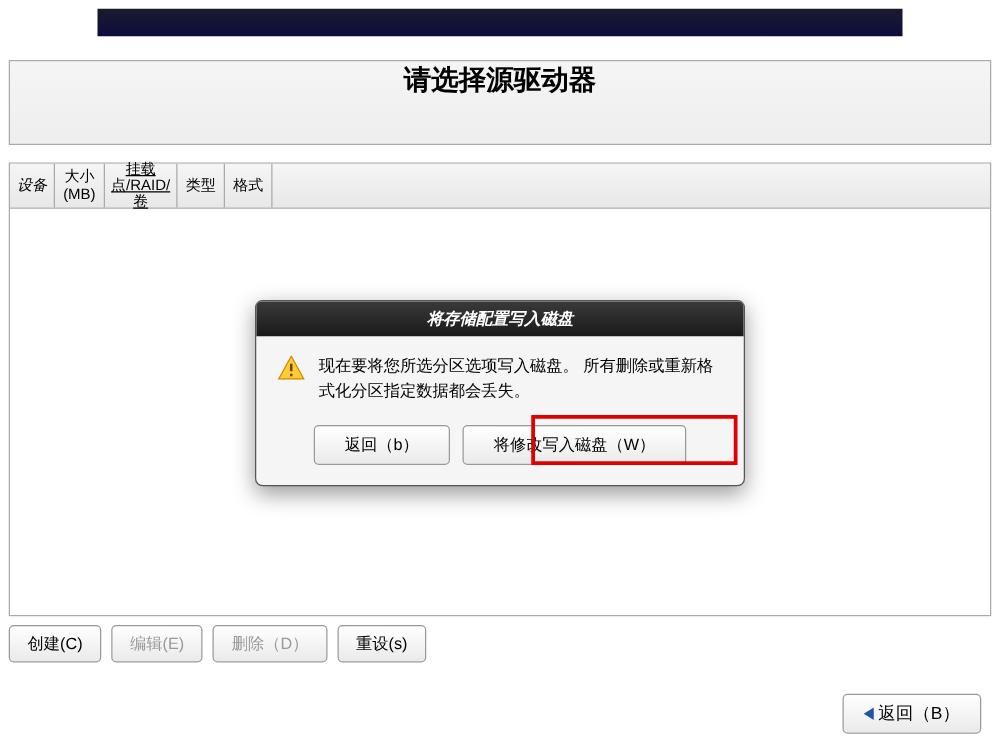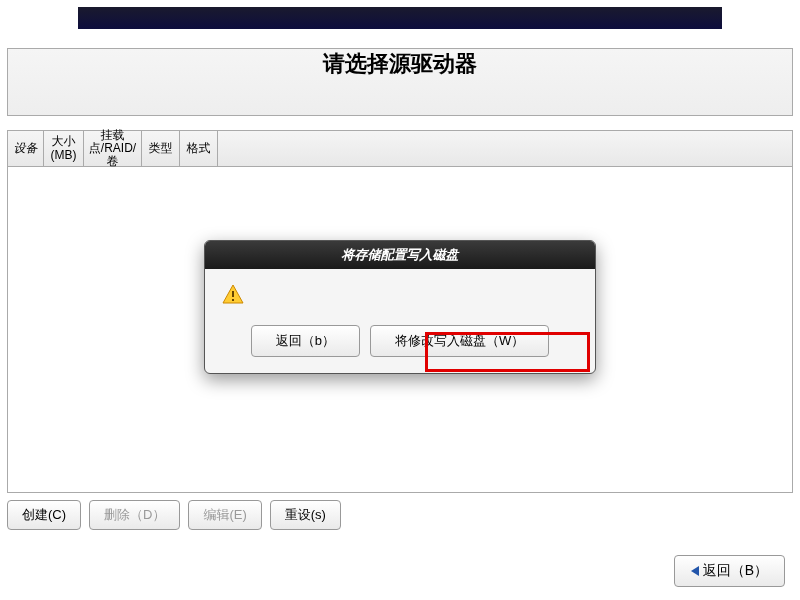--- a/index.html
+++ b/index.html
@@ -8,21 +8,21 @@
     .top-bar { position: absolute; top: 7px; left: 78px; width: 644px; height: 22px; background: linear-gradient(to bottom, #1a1a2e, #0d0d3d); }
     
     .header-box { position: absolute; top: 48px; left: 7px; width: 786px; height: 68px; border: 1px solid #aaa; display: flex; align-items: flex-start; justify-content: center; background: linear-gradient(to bottom, #f5f5f5, #eeeeee); }
     .header-box h1 { font-size: 22px; font-weight: bold; }
     
     .table-area { position: absolute; top: 130px; left: 7px; width: 786px; height: 363px; border: 1px solid #aaa; background: #fff; }
     .table-header { display: flex; background: linear-gradient(to bottom, #f5f5f5, #e8e8e8); border-bottom: 1px solid #aaa; height: 36px; }
     .th { border-right: 1px solid #aaa; display: flex; align-items: center; justify-content: center; font-size: 12px; text-align: center; padding: 2px 4px; line-height: 1.1; }
     .th0 { width: 36px; font-style: italic; }
     .th1 { width: 40px; }
-    .th2 { width: 58px; }
+    .th2 { width: 58px; text-decoration: underline; }
     .th3 { width: 38px; }
     .th4 { width: 38px; }
     
     .modal { position: absolute; top: 240px; left: 204px; width: 392px; border: 1px solid #555; border-radius: 6px; overflow: hidden; box-shadow: 0 6px 18px rgba(0,0,0,0.4); background: #f5f5f5; }
     .modal-title { background: linear-gradient(to bottom, #3a3a3a, #1a1a1a); color: #fff; text-align: center; padding: 5px; font-size: 13px; font-weight: bold; font-style: italic; }
     .modal-body { padding: 14px 16px 8px 16px; display: flex; gap: 10px; }
     .warn-icon { width: 24px; height: 24px; flex-shrink: 0; }
     .warn-icon svg { width: 100%; height: 100%; }
     .modal-text { font-size: 13px; line-height: 1.5; }
     .modal-buttons { display: flex; justify-content: center; gap: 10px; padding: 10px 16px 16px; }
@@ -61,33 +61,34 @@
 <div class="modal">
   <div class="modal-title">将存储配置写入磁盘</div>
   <div class="modal-body">
     <div class="warn-icon">
       <svg viewBox="0 0 24 24">
           <path d="M12 2 L22 20 L2 20 Z" fill="#ffcc33" stroke="#cc8800" stroke-width="1"></path>
           <rect x="11" y="8" width="2" height="6" fill="#664400"></rect>
           <rect x="11" y="16" width="2" height="2" fill="#664400"></rect>
         </svg>
     </div>
+    <div class="modal-text">现在要将您所选分区选项写入磁盘。 所有删除或重新格式化分区指定数据都会丢失。</div>
   </div>
   <div class="modal-buttons">
     <button class="modal-btn">返回（b）</button>
     <button class="modal-btn">将修改写入磁盘（W）</button>
   </div>
 </div>
 
 <div class="highlight-rect"></div>
 
 <div class="action-row">
   <button class="btn">创建(C)</button>
+  <button class="btn disabled">编辑(E)</button>
   <button class="btn disabled">删除（D）</button>
-  <button class="btn disabled">编辑(E)</button>
   <button class="btn">重设(s)</button>
 </div>
 
 <div class="nav-row">
   <button class="nav-btn">
     <span class="arrow arrow-left"></span>
     <span>返回（B）</span>
   </button>
 </div>
 

